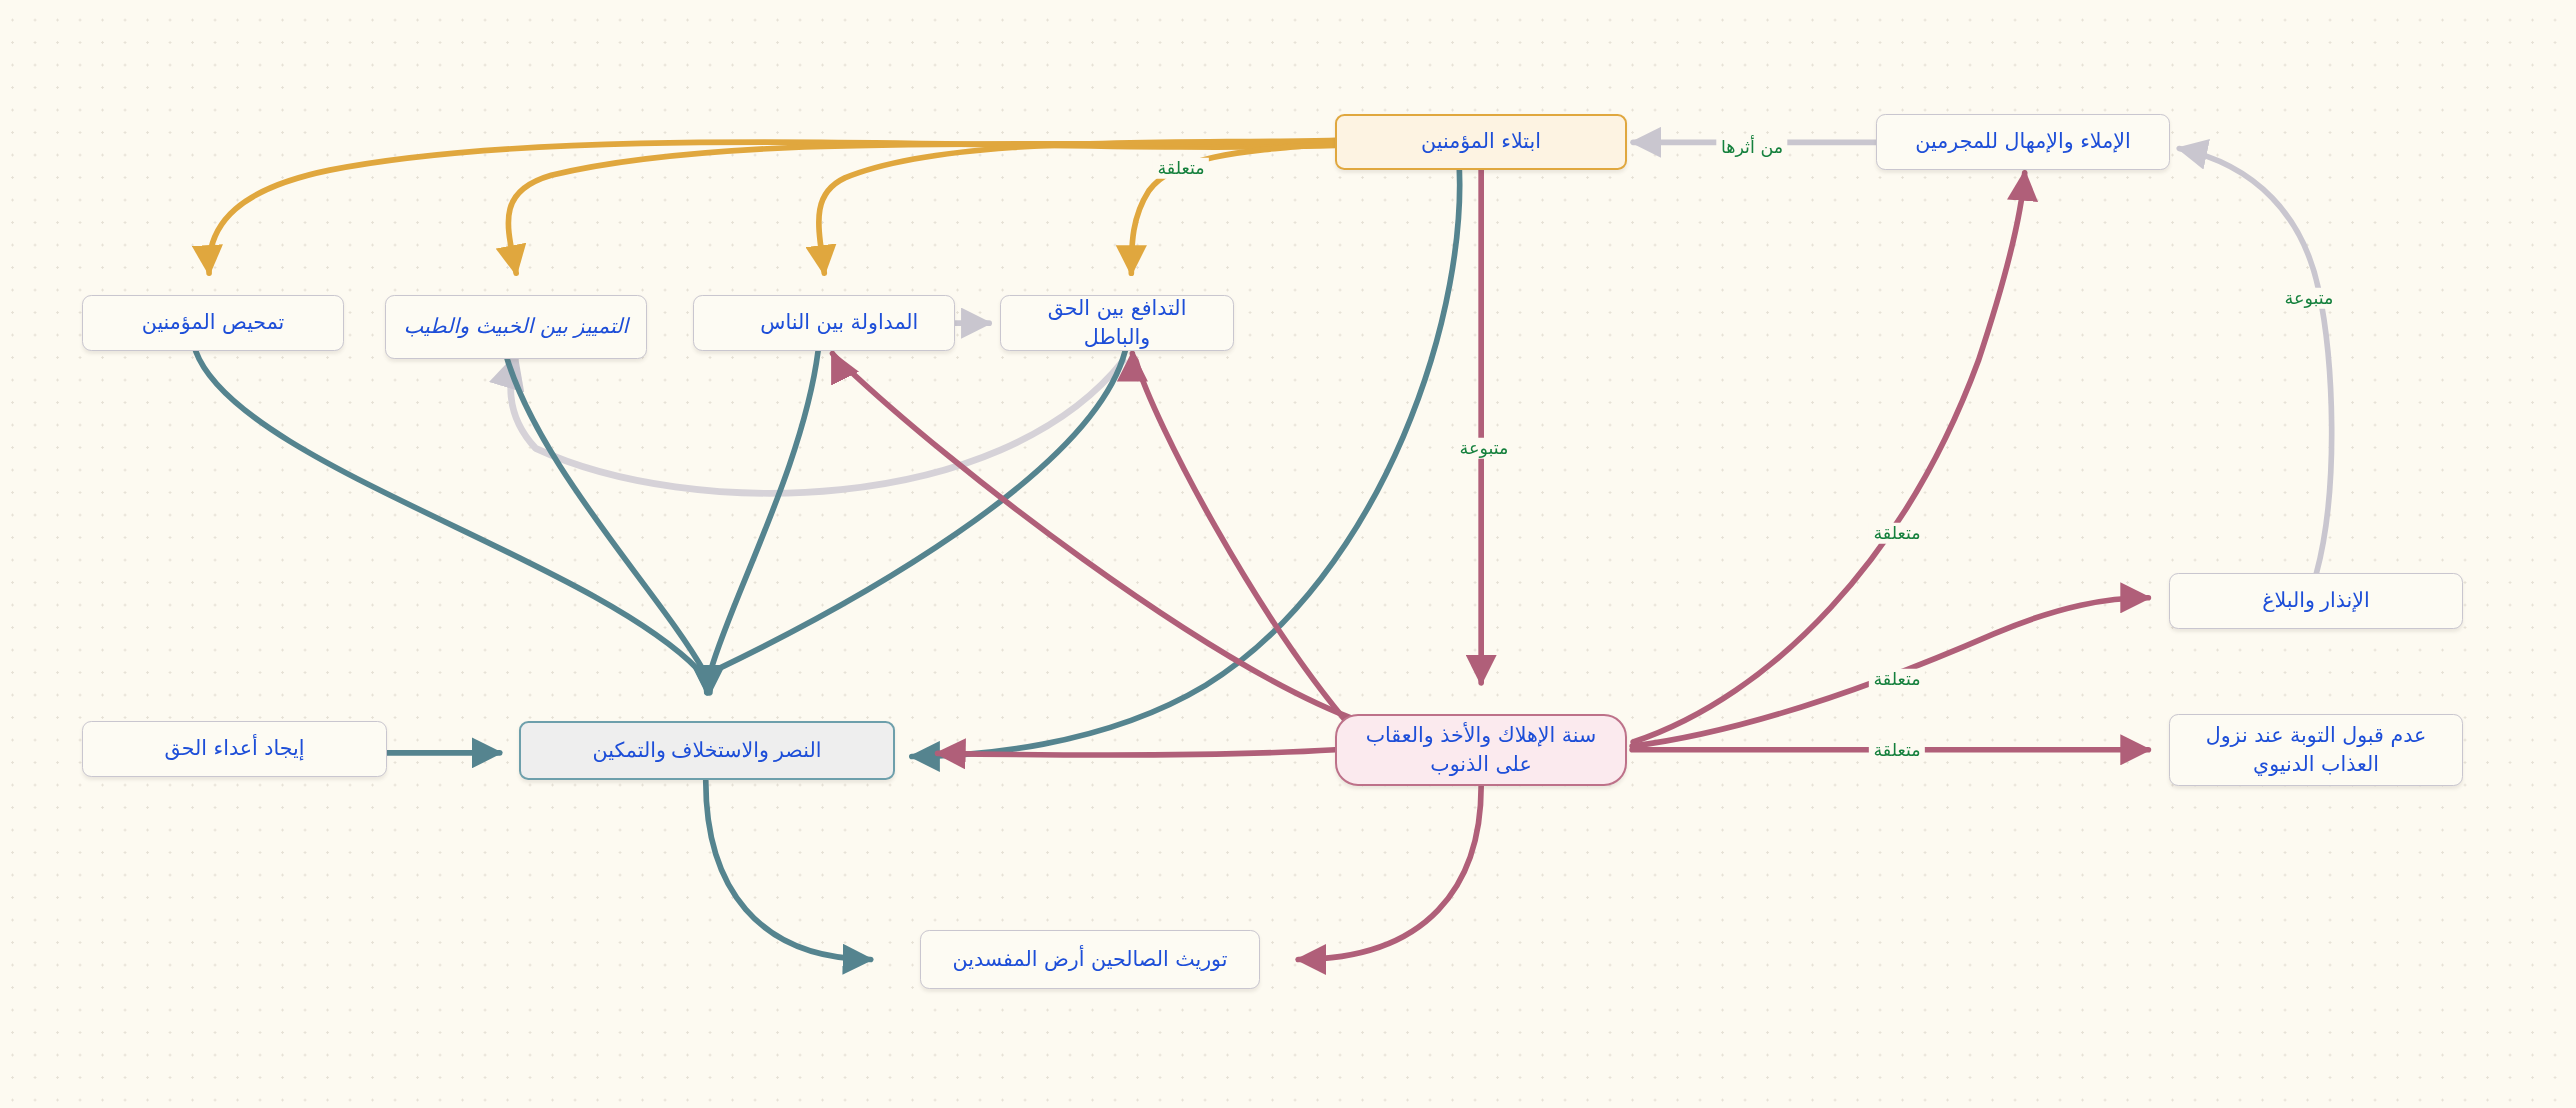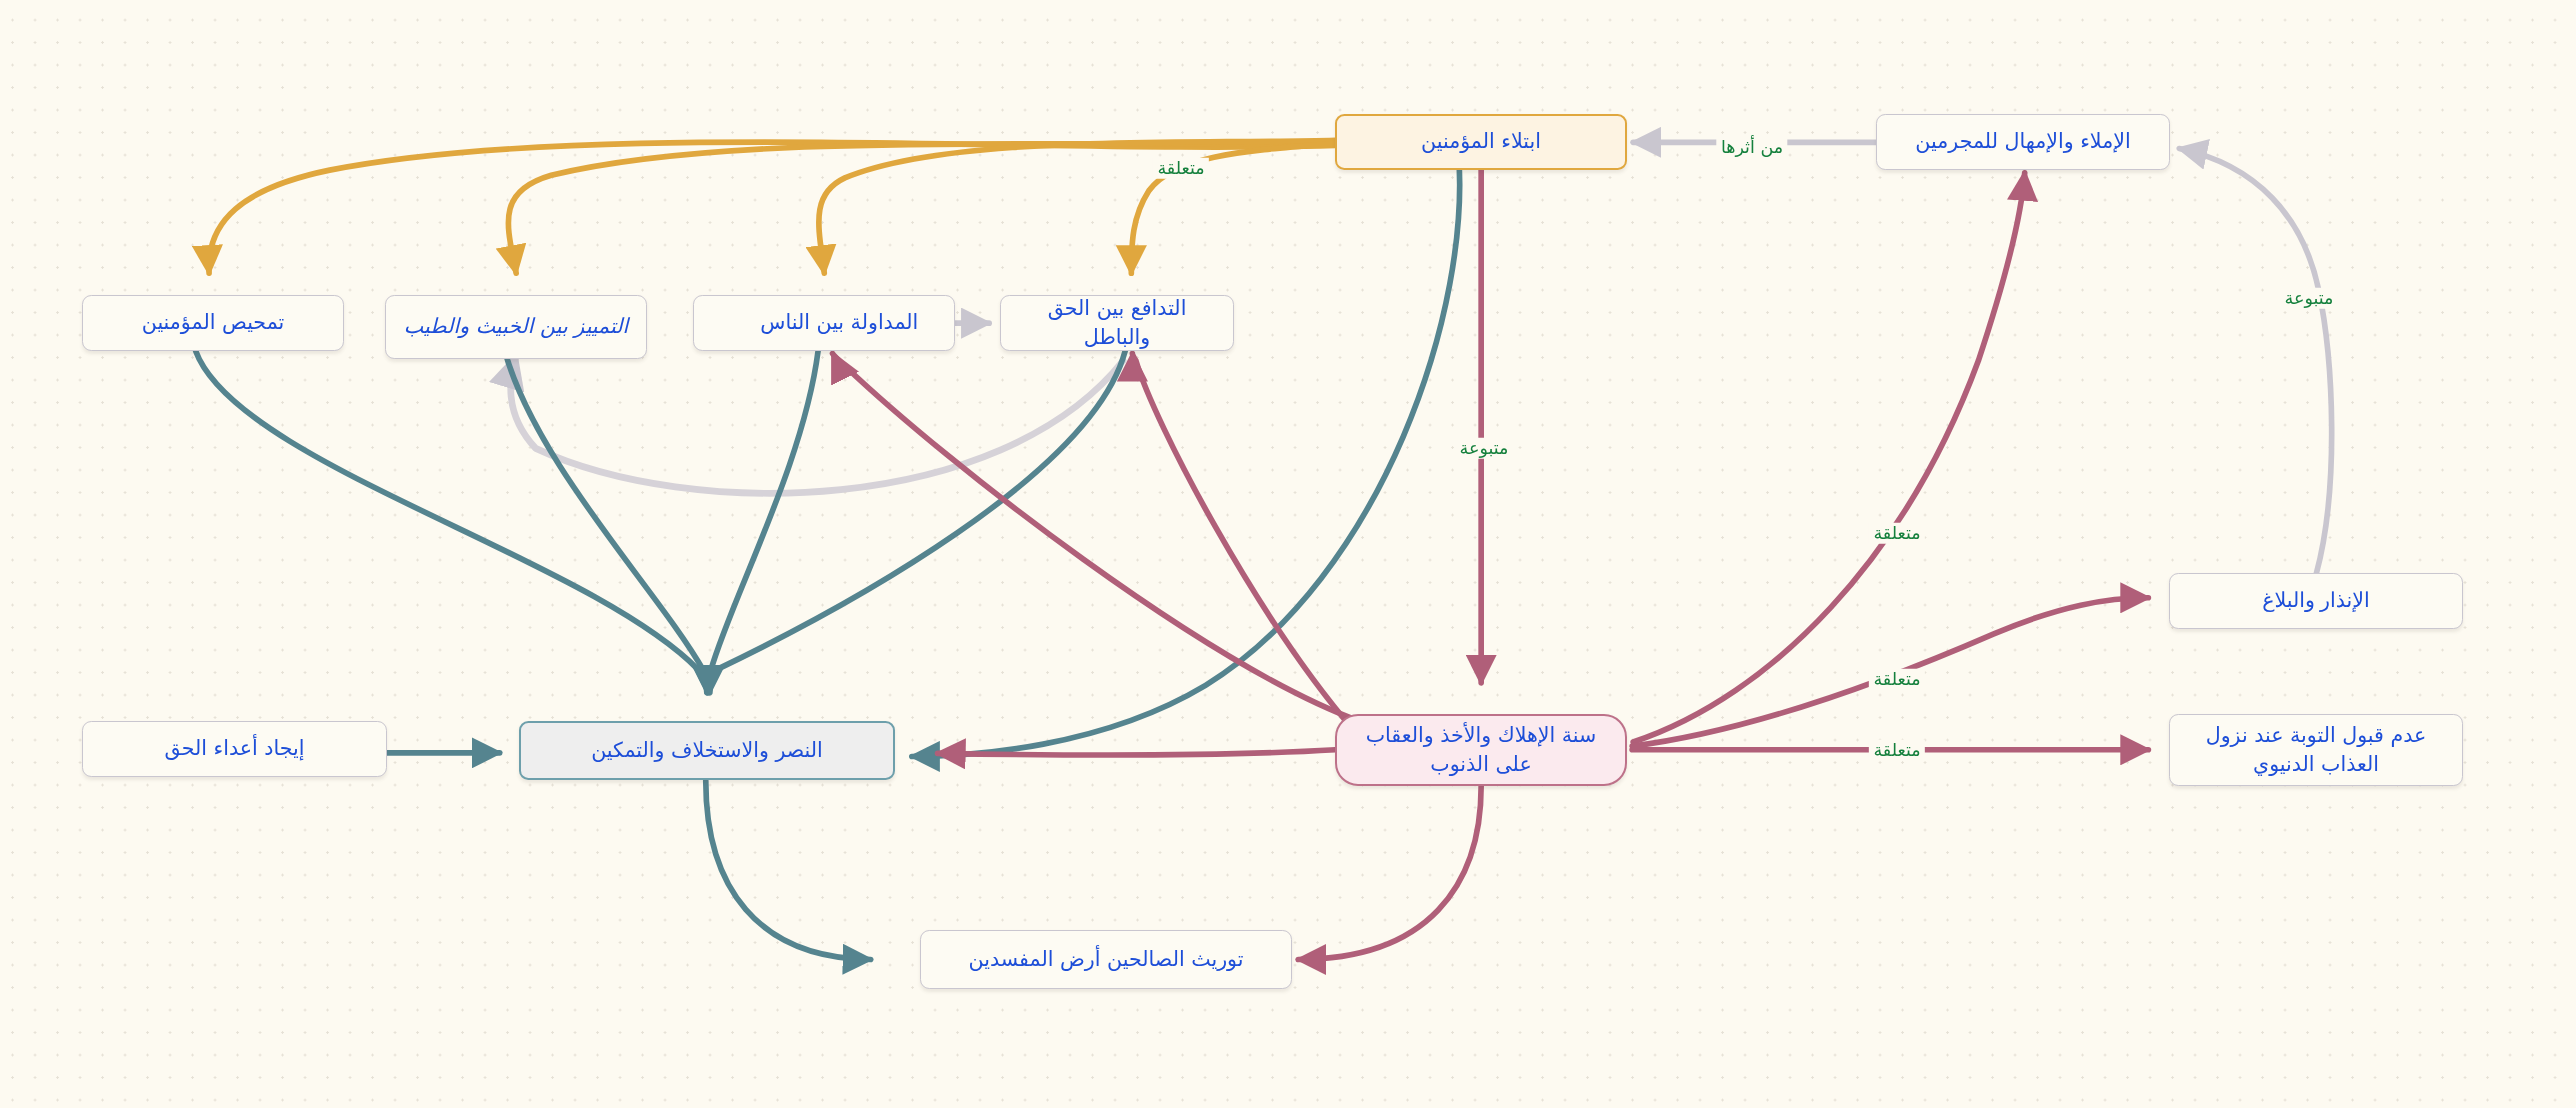--- a/index.html
+++ b/index.html
@@ -44,20 +44,21 @@
   }
   .node.accent-orange {
     border-color: #e0a73e;
     border-width: 2.6px;
     background: #fdf3e2;
   }
   .node.accent-teal {
     border-color: #6d9fab;
     border-width: 2.6px;
     background: #eeeeee;
+    font-family: Liberation Serif, serif;
   }
   .node.accent-pink {
     border-color: #bd7189;
     border-width: 2.6px;
     background: #fbeaee;
   }
   .edge-label {
     position: absolute;
     color: #15803d;
     font-size: 17.5px;
@@ -174,21 +175,21 @@
   </div>
 
   <div class="node accent-pink" style="left:1366px; top:714px; width:292px; height:72px;border-radius:23px;">
     <span>سنة الإهلاك والأخذ والعقاب على الذنوب</span>
   </div>
 
   <div class="node" style="left:2200px; top:714px; width:294px; height:72px;">
     <span>عدم قبول التوبة عند نزول العذاب الدنيوي</span>
   </div>
 
-  <div class="node" style="left:951px; top:930px; width:372px; height:59px;">
+  <div class="node" style="left:951px; top:930px; width:340px; height:59px;">
     <span>توريث الصالحين أرض المفسدين</span>
   </div>
 
   <div class="edge-label" style="left:1212px; top:168px;">
     <span>متعلقة</span>
   </div>
 
   <div class="edge-label" style="left:1783px; top:147px;">
     <span>من أثرها</span>
   </div>

